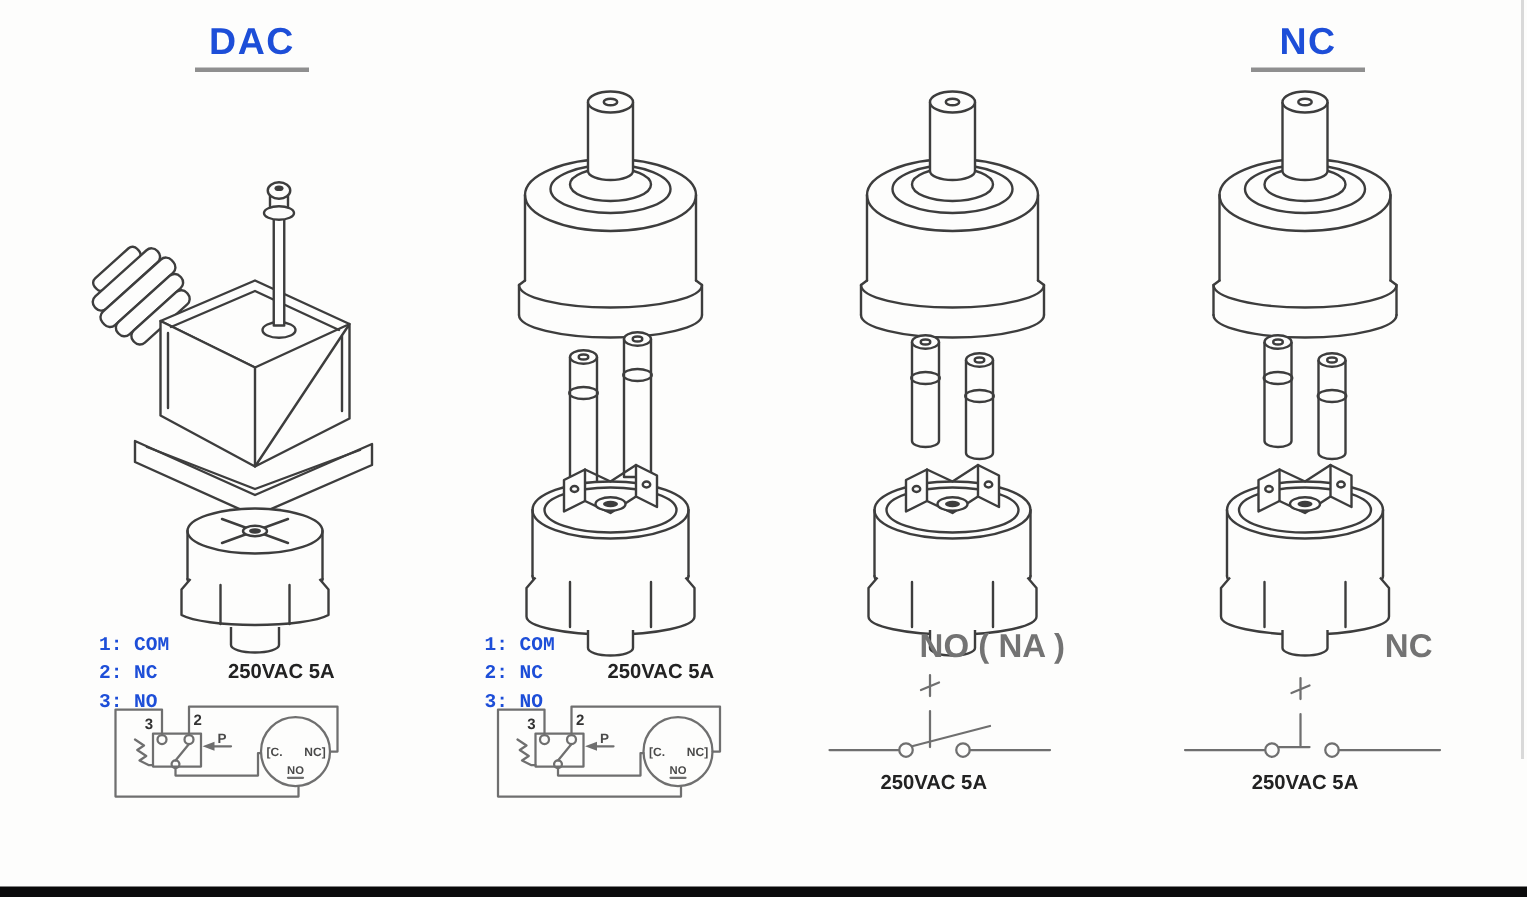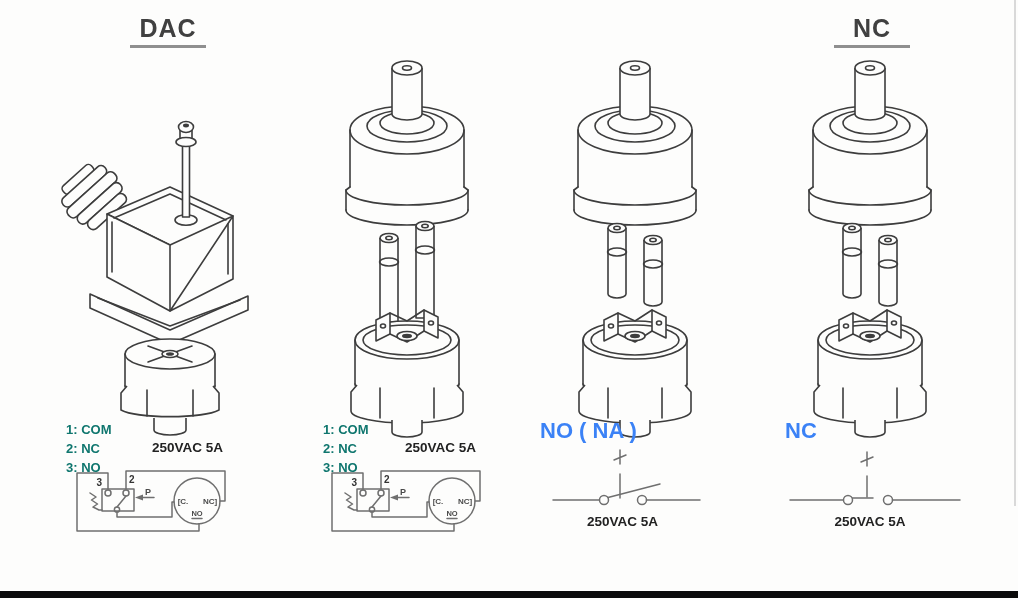--- a/index.html
+++ b/index.html
@@ -1,32 +1,32 @@
 <!DOCTYPE html>
 <html><head>
 <meta charset="utf-8">
 <style>
   html,body{margin:0;padding:0;}
   body{font-family:"Liberation Sans",sans-serif;background:#ffffff;}
   #canvas{position:relative;width:1018px;height:600px;background:#fdfdfc;overflow:hidden;}
 
   .col-title{
     position:absolute;top:14px;text-align:center;
-    font-size:25px;font-weight:bold;letter-spacing:1px;color:#404040;
+    font-size:25px;font-weight:bold;letter-spacing:1px;color:#1d4ed8;
     border-bottom:3px solid #8f8f8f;padding-bottom:2px;
   }
   .legend{
-    position:absolute;font-size:13px;font-weight:bold;color:#0f766e;
-    line-height:19px;white-space:pre;
+    position:absolute;font-size:13px;font-weight:bold;color:#1d4ed8;
+    line-height:19px;white-space:pre;font-family:Liberation Mono, monospace;
   }
   .rating{
     position:absolute;font-size:13.5px;font-weight:bold;color:#222;white-space:nowrap;
   }
   .contact-label{
-    position:absolute;font-size:22px;font-weight:bold;color:#3b82f6;text-align:left;
+    position:absolute;font-size:22px;font-weight:bold;color:#737373;text-align:right;
   }
   .rating-c{position:absolute;font-size:13.5px;font-weight:bold;color:#222;text-align:center;}
 
   svg{position:absolute;overflow:visible;}
   svg .ink{stroke:#3d3d3d;stroke-width:1.6;fill:none;stroke-linejoin:round;stroke-linecap:round;}
   svg .inkf{stroke:#3d3d3d;stroke-width:1.6;fill:#fdfdfc;stroke-linejoin:round;}
   svg .dark{fill:#3d3d3d;stroke:none;}
   svg .wire{stroke:#6f6f6f;stroke-width:1.5;fill:none;stroke-linejoin:round;stroke-linecap:round;}
   svg .wlbl{font-family:"Liberation Sans",sans-serif;font-weight:bold;fill:#4a4a4a;}
   svg .num{font-family:"Liberation Sans",sans-serif;font-weight:bold;fill:#333;font-size:10px;}

